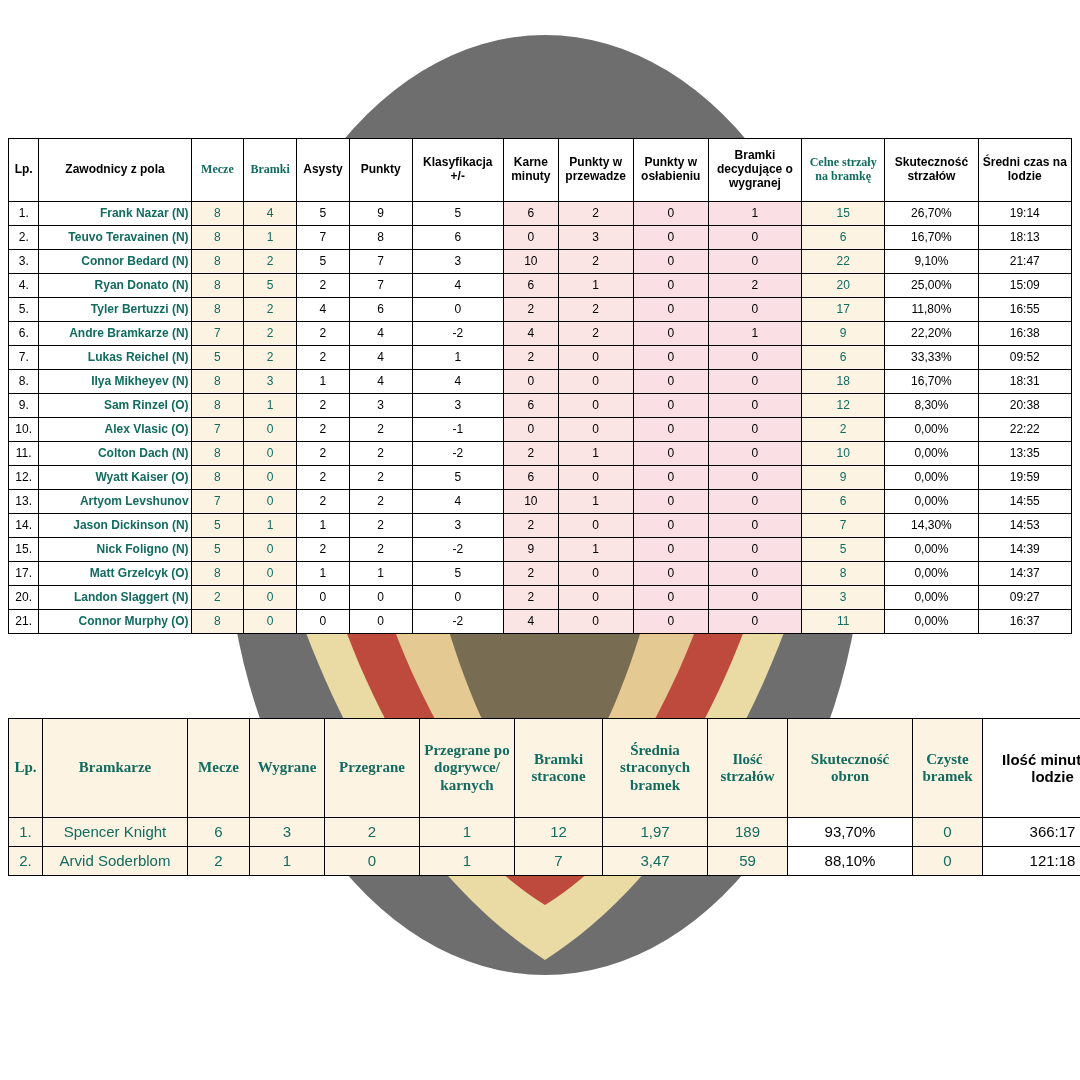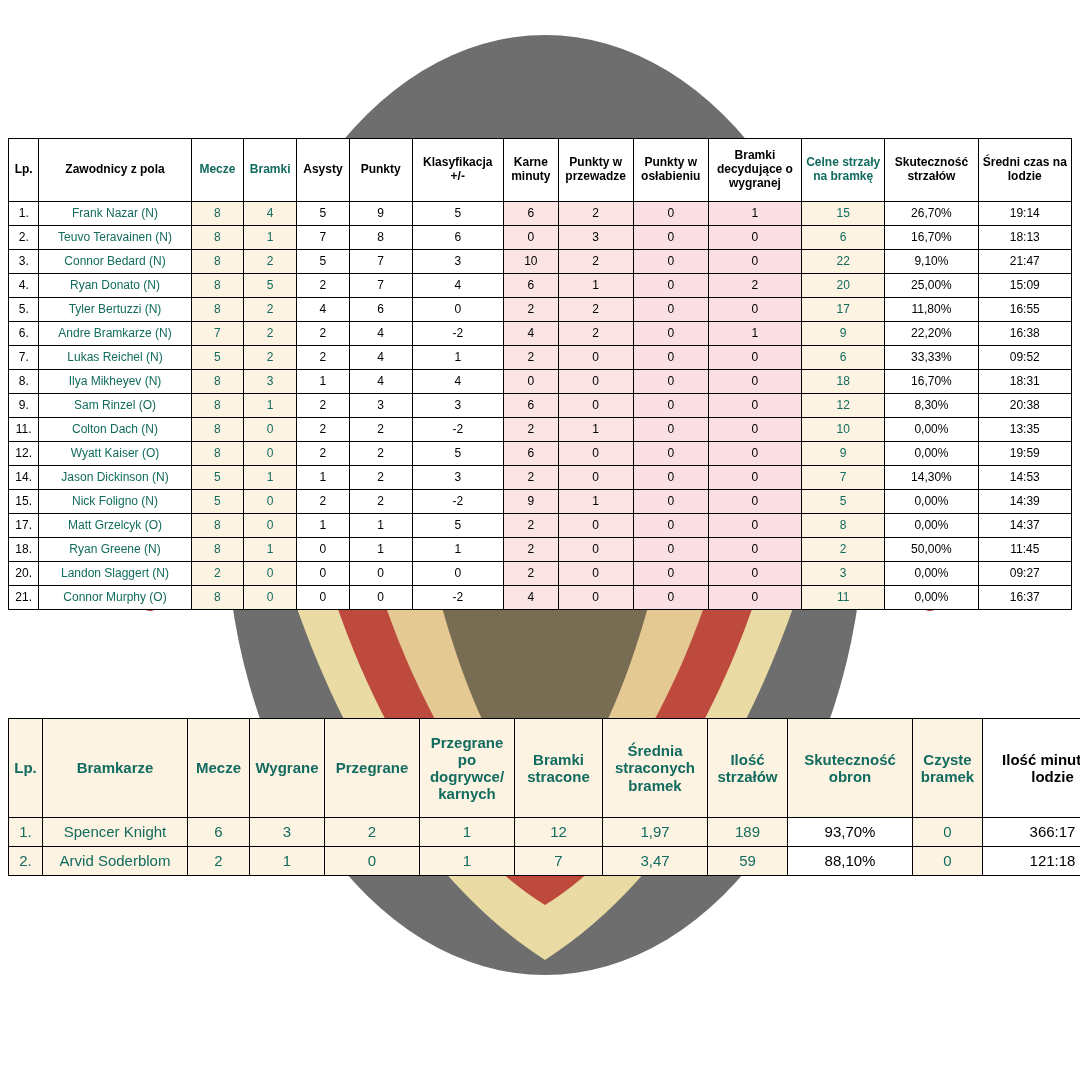--- a/index.html
+++ b/index.html
@@ -70,28 +70,28 @@
   .c-sog       { width: 82px; }
   .c-pct       { width: 92px; }
   .c-toi       { width: 92px; }
 
   
   .tint-cream  { background: #fdf3e3; }
   .tint-rose   { background: #fbe4e4; }
   .tint-pink   { background: #fae0e4; }
   .tint-white  { background: #ffffff; }
 
-  .hdr-cream   { background: #fdf3e3; }
+  .hdr-cream   { background: #fdf3e3; font-family: Liberation Serif, serif; }
   .hdr-rose    { background: #fbe4e4; }
   .hdr-pink    { background: #fae0e4; }
 
   .txt-teal    { color: #116b5e; }
   .txt-black   { color: #000000; }
 
-  .name-cell { font-weight: normal; }
+  .name-cell { font-weight: bold; text-align: right; }
 
   
   #goalies-table {
     position: absolute;
     left: 8px;
     top: 718px;
     width: 1064px;
   }
   #goalies-table thead th {
     font-weight: bold;
@@ -310,20 +310,36 @@
           <td class="tint-white txt-black">3</td>
           <td class="tint-rose txt-black">6</td>
           <td class="tint-rose txt-black">0</td>
           <td class="tint-pink txt-black">0</td>
           <td class="tint-pink txt-black">0</td>
           <td class="tint-cream txt-teal">12</td>
           <td class="tint-white txt-black">8,30%</td>
           <td class="tint-white txt-black">20:38</td>
         </tr>
         <tr>
+          <td class="tint-white txt-black">10.</td>
+          <td class="tint-white txt-teal name-cell">Alex Vlasic (O)</td>
+          <td class="tint-cream txt-teal">7</td>
+          <td class="tint-cream txt-teal">0</td>
+          <td class="tint-white txt-black">2</td>
+          <td class="tint-white txt-black">2</td>
+          <td class="tint-white txt-black">-1</td>
+          <td class="tint-rose txt-black">0</td>
+          <td class="tint-rose txt-black">0</td>
+          <td class="tint-pink txt-black">0</td>
+          <td class="tint-pink txt-black">0</td>
+          <td class="tint-cream txt-teal">2</td>
+          <td class="tint-white txt-black">0,00%</td>
+          <td class="tint-white txt-black">22:22</td>
+        </tr>
+        <tr>
           <td class="tint-white txt-black">11.</td>
           <td class="tint-white txt-teal name-cell">Colton Dach (N)</td>
           <td class="tint-cream txt-teal">8</td>
           <td class="tint-cream txt-teal">0</td>
           <td class="tint-white txt-black">2</td>
           <td class="tint-white txt-black">2</td>
           <td class="tint-white txt-black">-2</td>
           <td class="tint-rose txt-black">2</td>
           <td class="tint-rose txt-black">1</td>
           <td class="tint-pink txt-black">0</td>
@@ -340,20 +356,36 @@
           <td class="tint-white txt-black">2</td>
           <td class="tint-white txt-black">2</td>
           <td class="tint-white txt-black">5</td>
           <td class="tint-rose txt-black">6</td>
           <td class="tint-rose txt-black">0</td>
           <td class="tint-pink txt-black">0</td>
           <td class="tint-pink txt-black">0</td>
           <td class="tint-cream txt-teal">9</td>
           <td class="tint-white txt-black">0,00%</td>
           <td class="tint-white txt-black">19:59</td>
+        </tr>
+        <tr>
+          <td class="tint-white txt-black">13.</td>
+          <td class="tint-white txt-teal name-cell">Artyom Levshunov</td>
+          <td class="tint-cream txt-teal">7</td>
+          <td class="tint-cream txt-teal">0</td>
+          <td class="tint-white txt-black">2</td>
+          <td class="tint-white txt-black">2</td>
+          <td class="tint-white txt-black">4</td>
+          <td class="tint-rose txt-black">10</td>
+          <td class="tint-rose txt-black">1</td>
+          <td class="tint-pink txt-black">0</td>
+          <td class="tint-pink txt-black">0</td>
+          <td class="tint-cream txt-teal">6</td>
+          <td class="tint-white txt-black">0,00%</td>
+          <td class="tint-white txt-black">14:55</td>
         </tr>
         <tr>
           <td class="tint-white txt-black">14.</td>
           <td class="tint-white txt-teal name-cell">Jason Dickinson (N)</td>
           <td class="tint-cream txt-teal">5</td>
           <td class="tint-cream txt-teal">1</td>
           <td class="tint-white txt-black">1</td>
           <td class="tint-white txt-black">2</td>
           <td class="tint-white txt-black">3</td>
           <td class="tint-rose txt-black">2</td>
@@ -388,36 +420,20 @@
           <td class="tint-white txt-black">1</td>
           <td class="tint-white txt-black">1</td>
           <td class="tint-white txt-black">5</td>
           <td class="tint-rose txt-black">2</td>
           <td class="tint-rose txt-black">0</td>
           <td class="tint-pink txt-black">0</td>
           <td class="tint-pink txt-black">0</td>
           <td class="tint-cream txt-teal">8</td>
           <td class="tint-white txt-black">0,00%</td>
           <td class="tint-white txt-black">14:37</td>
-        </tr>
-        <tr>
-          <td class="tint-white txt-black">18.</td>
-          <td class="tint-white txt-teal name-cell">Ryan Greene (N)</td>
-          <td class="tint-cream txt-teal">8</td>
-          <td class="tint-cream txt-teal">1</td>
-          <td class="tint-white txt-black">0</td>
-          <td class="tint-white txt-black">1</td>
-          <td class="tint-white txt-black">1</td>
-          <td class="tint-rose txt-black">2</td>
-          <td class="tint-rose txt-black">0</td>
-          <td class="tint-pink txt-black">0</td>
-          <td class="tint-pink txt-black">0</td>
-          <td class="tint-cream txt-teal">2</td>
-          <td class="tint-white txt-black">50,00%</td>
-          <td class="tint-white txt-black">11:45</td>
         </tr>
         <tr>
           <td class="tint-white txt-black">20.</td>
           <td class="tint-white txt-teal name-cell">Landon Slaggert (N)</td>
           <td class="tint-cream txt-teal">2</td>
           <td class="tint-cream txt-teal">0</td>
           <td class="tint-white txt-black">0</td>
           <td class="tint-white txt-black">0</td>
           <td class="tint-white txt-black">0</td>
           <td class="tint-rose txt-black">2</td>

